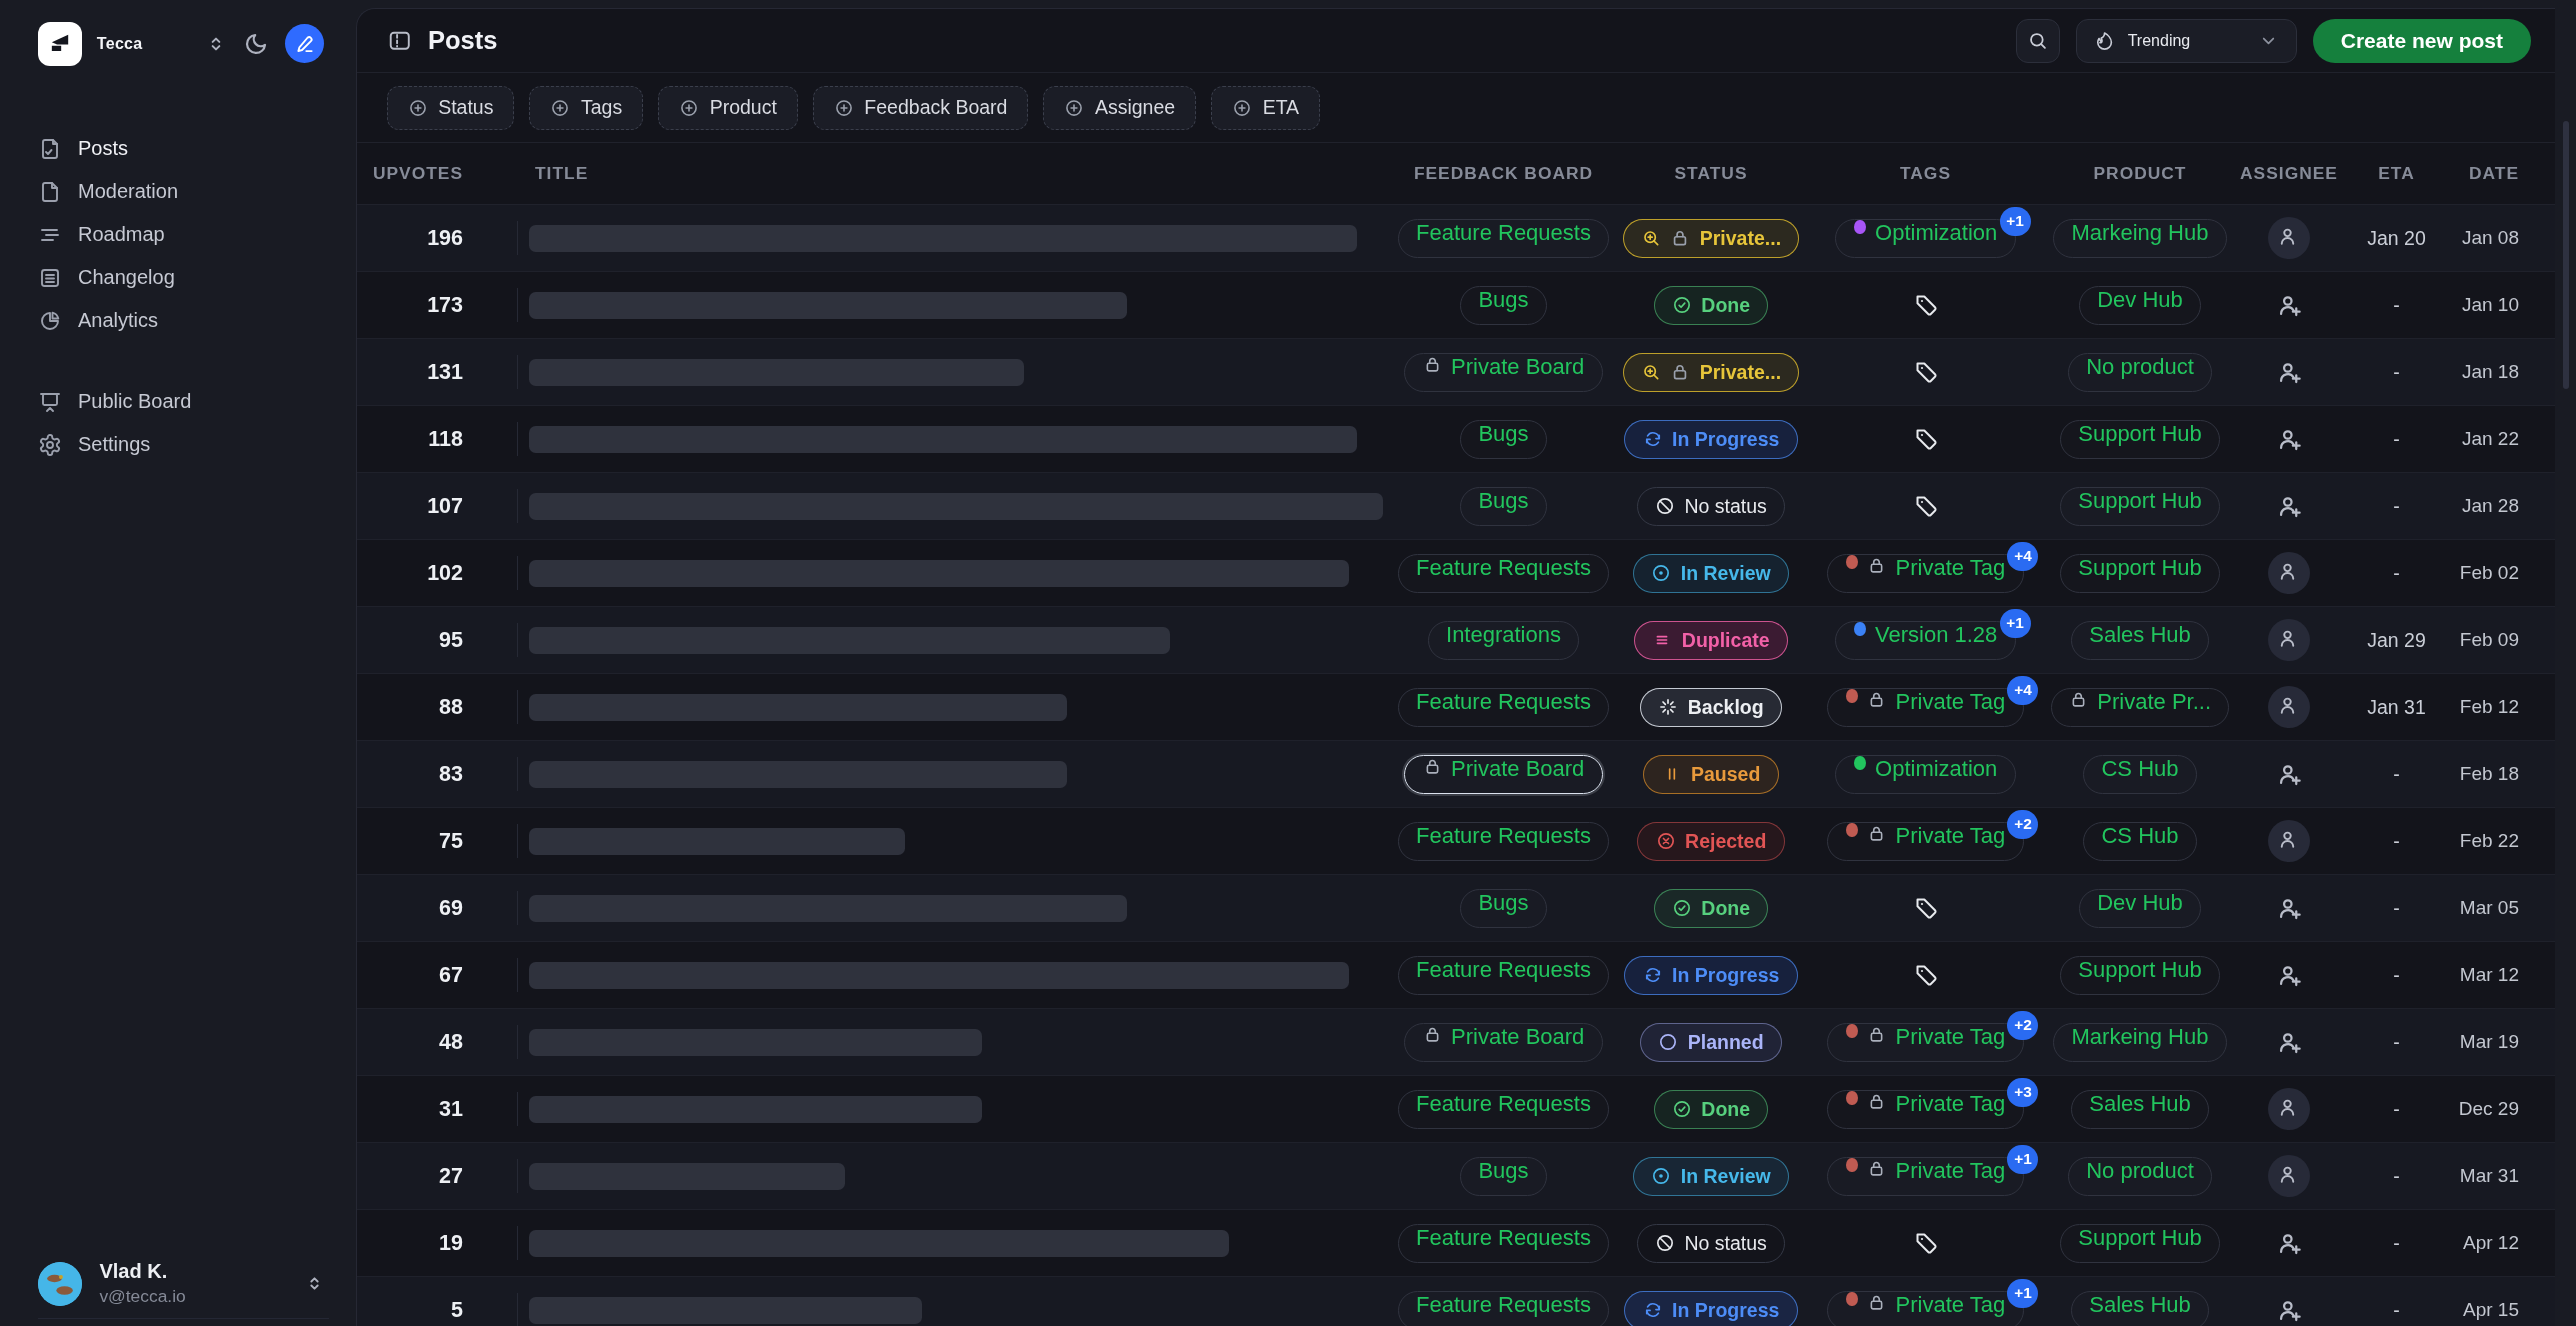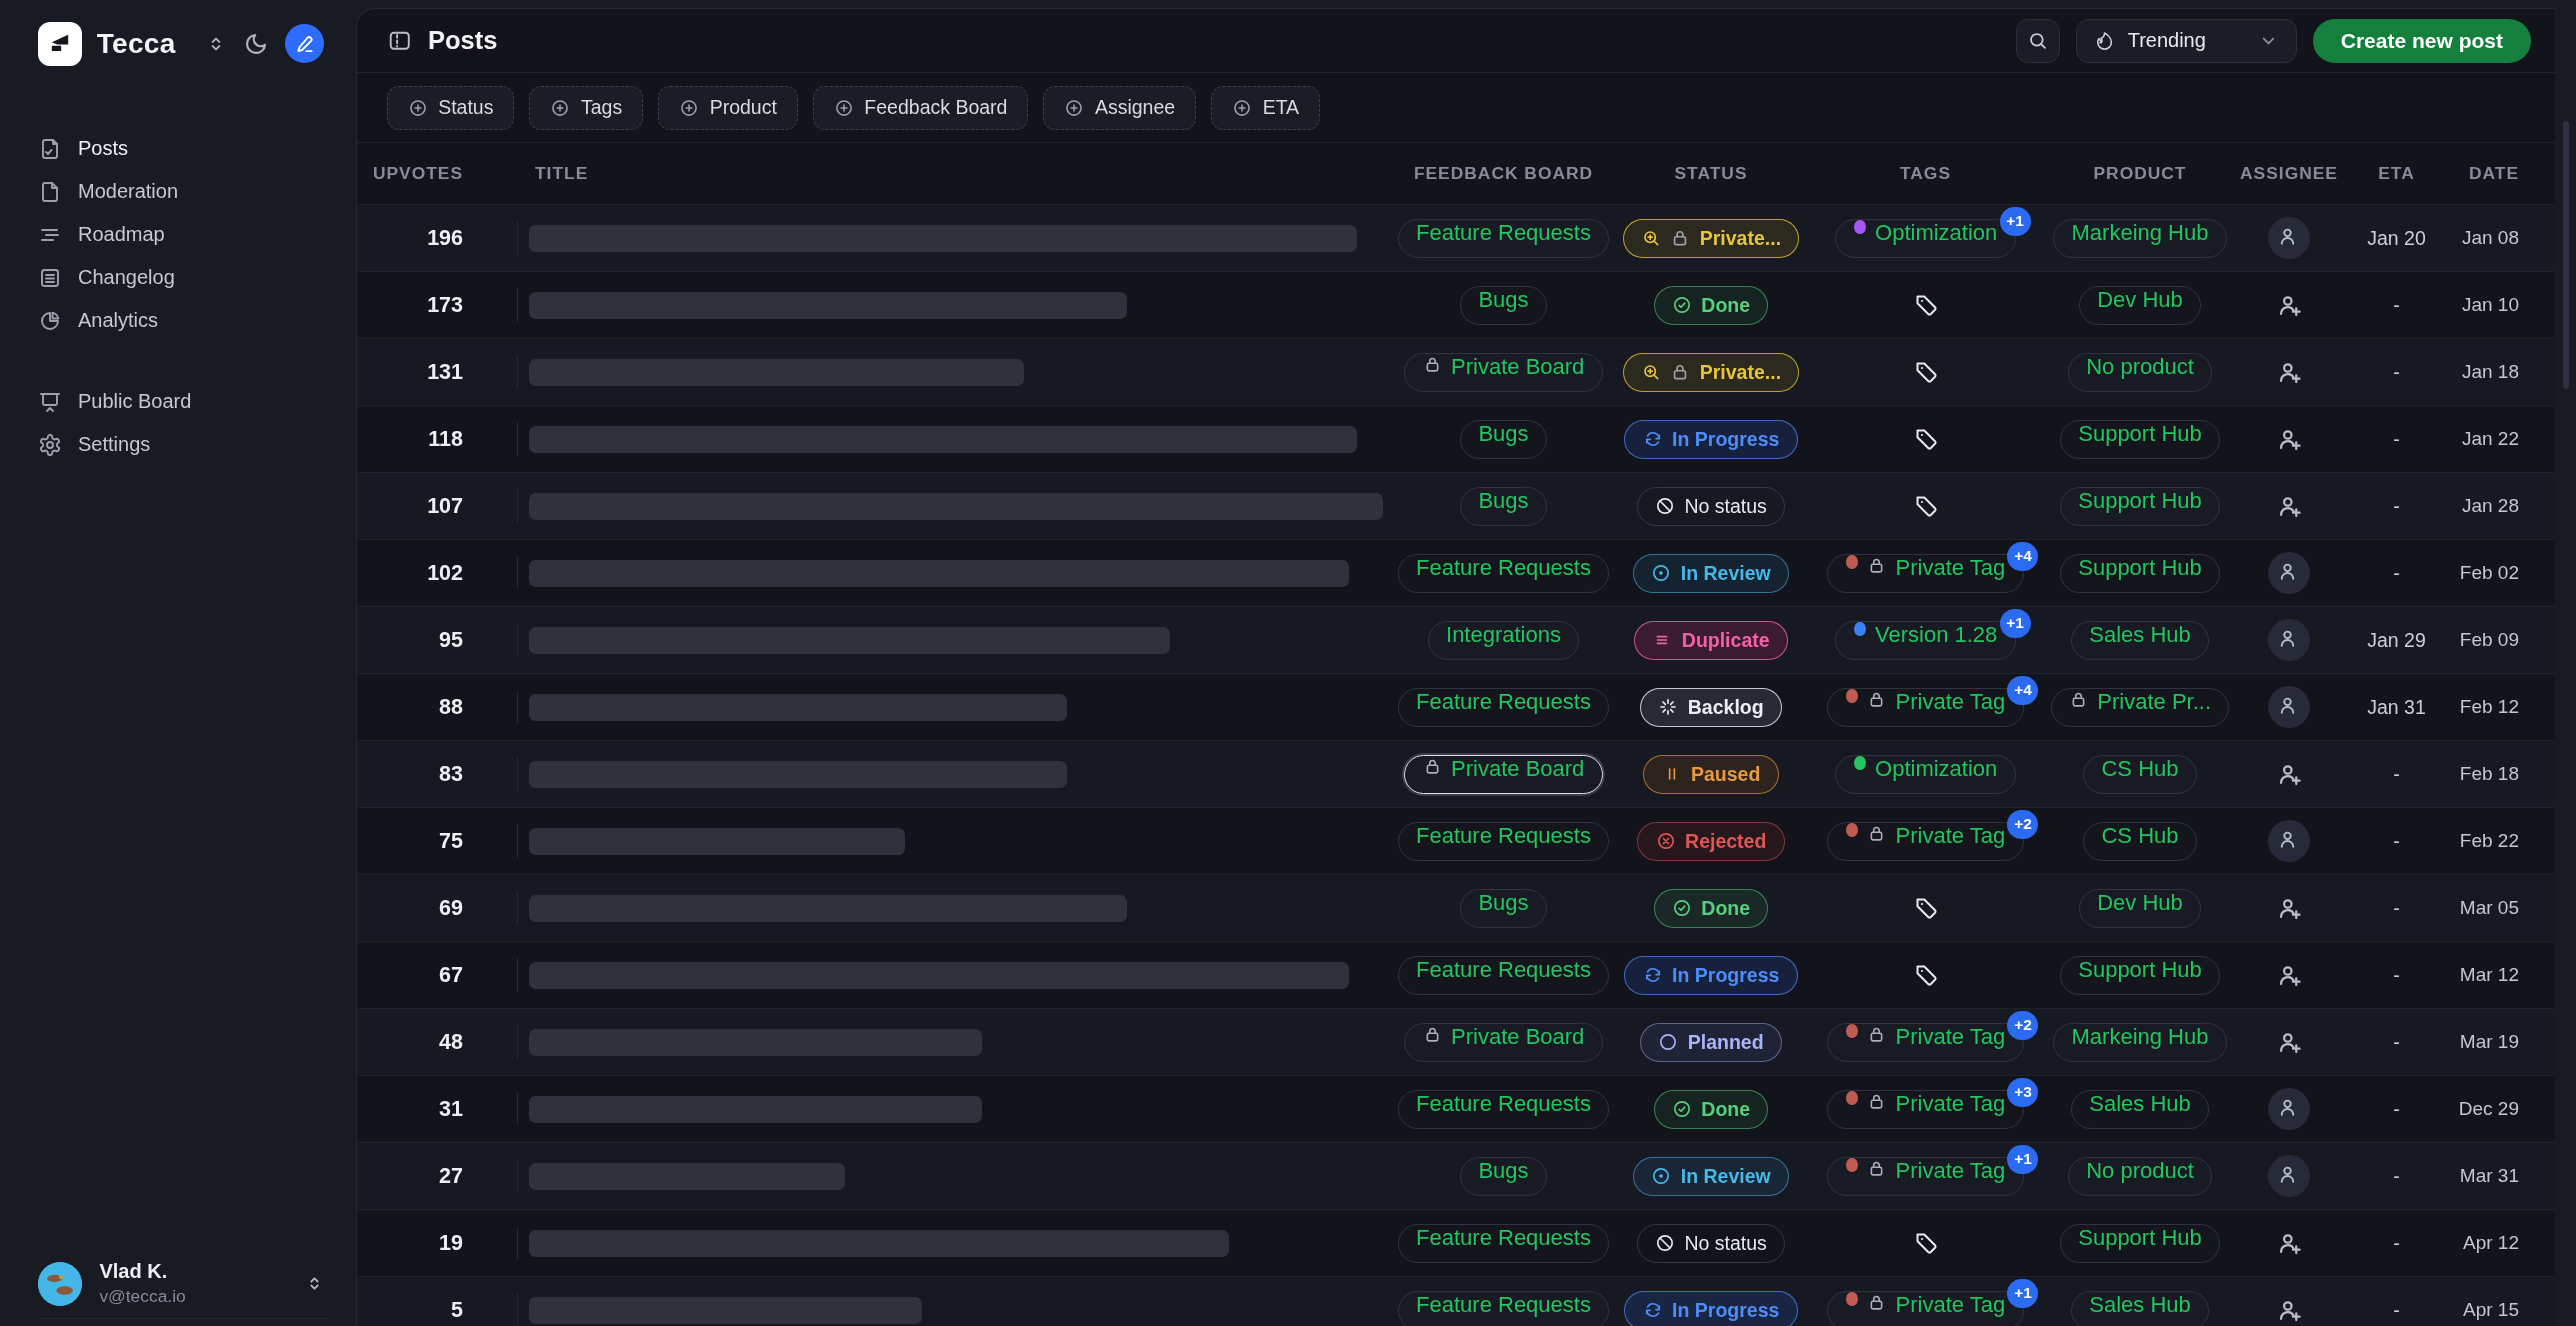--- a/index.html
+++ b/index.html
@@ -4,21 +4,21 @@
 <style>
   * { margin:0; padding:0; box-sizing:border-box; }
   html,body { width:2576px; height:1327px; overflow:hidden; background:#191b23;
     font-family:"Liberation Sans", sans-serif; color:#e6e8ee; }
 
   
   .sidebar { position:absolute; left:0; top:0; width:356px; height:1327px; background:#191b23; }
   .brand-row { display:flex; align-items:center; height:87px; padding:0 32px 0 38px; gap:14.8px; }
   .logo-sq { width:44px; height:44px; border-radius:12px; background:#ffffff; display:flex; align-items:center; justify-content:center; flex:0 0 auto; }
   .logo-sq svg { width:28px; height:28px; }
-  .brand-name { font-size:28px; font-weight:700; color:#f4f5f8; letter-spacing:0.3px; flex:1; }
+  .brand-name { font-size:16px; font-weight:700; color:#f4f5f8; letter-spacing:0.3px; flex:1; }
   .brand-actions { display:flex; align-items:center; gap:17.4px; }
   .ghost-ic { width:24px; height:24px; color:#aeb2bf; }
   .ghost-ic svg { width:100%; height:100%; }
   .compose-btn { width:39px; height:39px; border-radius:670px; background:#2f6bff; display:flex; align-items:center; justify-content:center; color:#fff; }
   .compose-btn svg { width:20px; height:20px; }
 
   .nav { padding:40px 0 0 38px; }
   .nav-item { display:flex; align-items:center; gap:16px; height:43px; color:#c6c9d3; font-size:20px; cursor:pointer; }
   .nav-item .nic { width:24px; height:24px; color:#9ba0ad; flex:0 0 auto; }
   .nav-item .nic svg { width:100%; height:100%; }
@@ -40,21 +40,21 @@
   .topbar { height:64px; display:flex; align-items:center; padding:0 24px 0 29.5px; border-bottom:1.3px solid #20222c; }
   .topbar-left { display:flex; align-items:center; gap:16px; flex:1; }
   .panel-ic { width:25.5px; height:25.5px; color:#b9bdc9; }
   .panel-ic svg { width:100%; height:100%; }
   .page-title { font-size:25.5px; font-weight:700; color:#f2f3f7; }
   .topbar-right { display:flex; align-items:center; gap:16px; }
   .search-btn { width:44px; height:44px; border-radius:12px; border:1.3px solid #2c2f3b; background:#1b1d26;
     display:flex; align-items:center; justify-content:center; color:#c9ccd6; }
   .search-btn svg { width:21.5px; height:21.5px; }
   .sort-select { display:flex; align-items:center; gap:12px; height:44px; min-width:221px; padding:0 17.4px;
-    border-radius:12px; border:1.3px solid #2c2f3b; background:#1b1d26; color:#e8eaef; font-size:20px; }
+    border-radius:12px; border:1.3px solid #2c2f3b; background:#1b1d26; color:#e8eaef; font-size:16px; }
   .sort-select .flame { width:21.5px; height:21.5px; color:#c9ccd6; }
   .sort-select .flame svg, .sort-select .chev svg { width:100%; height:100%; }
   .sort-select .chev { width:19px; height:19px; color:#8c919e; margin-left:auto; }
   .create-btn { height:44px; padding:0 28px; border-radius:670px; background:#15803d; color:#fff;
     font-size:21px; font-weight:600; display:flex; align-items:center; border:none; }
 
   
   .filters { height:70px; display:flex; align-items:center; gap:14.8px; padding:0 29.5px; border-bottom:1.3px solid #20222c; }
   .chip { display:flex; align-items:center; gap:10.7px; height:44px; padding:0 20px; border-radius:12px;
     border:1.3px dashed #3b3f4c; background:#1b1d26; color:#d9dbe2; font-size:19.5px; }

